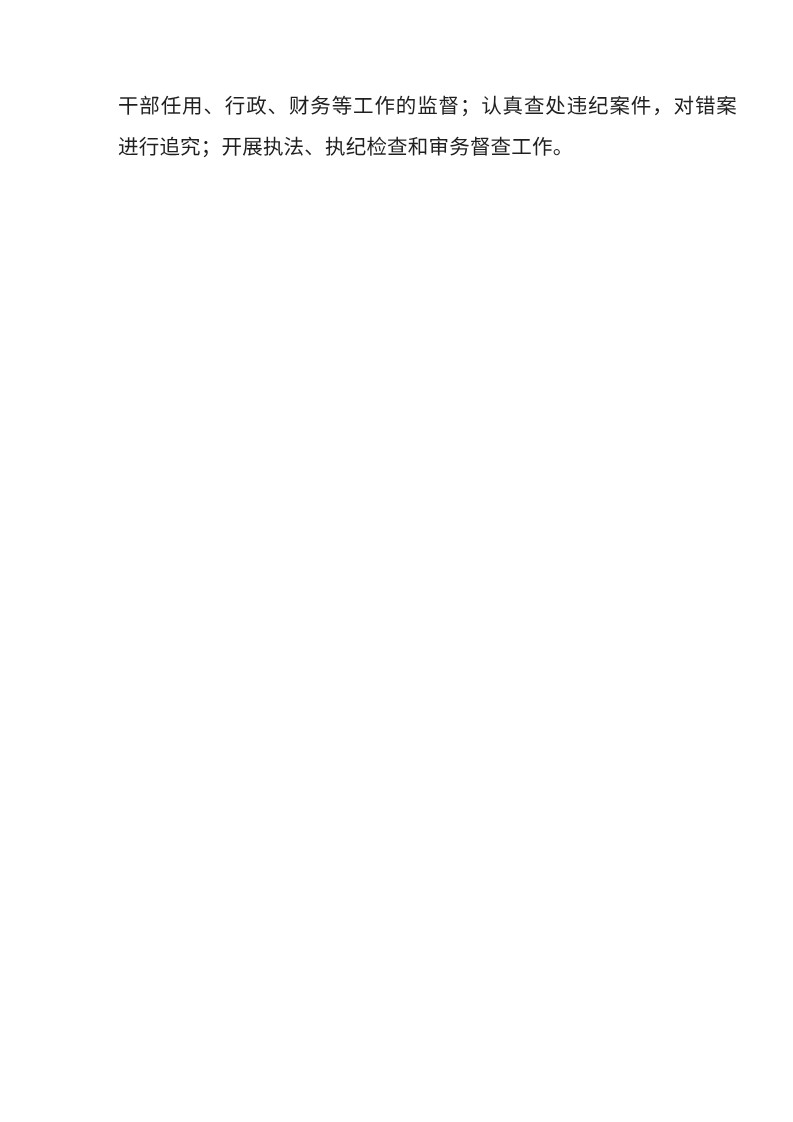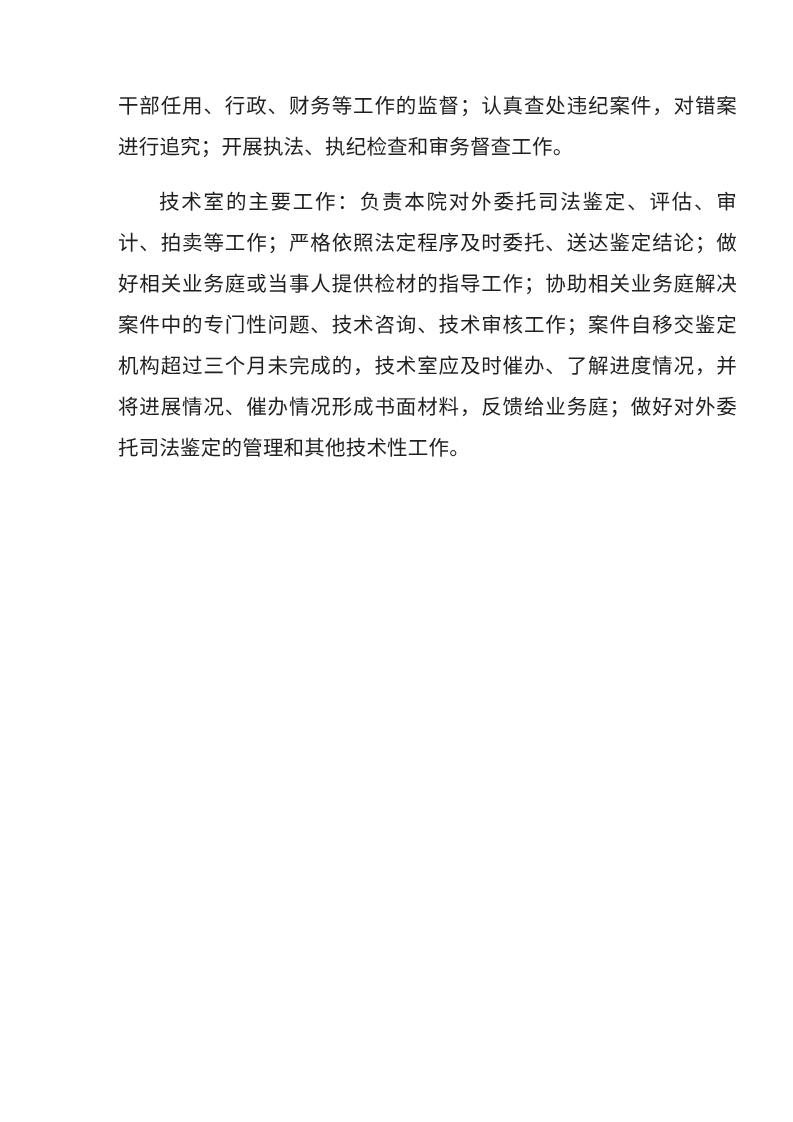--- a/index.html
+++ b/index.html
@@ -53,19 +53,18 @@
   }
 </style>
 </head>
 <body>
 
 <div class="page">
   <div class="doc-body">
 
     <p class="para cont">干部任用、行政、财务等工作的监督；认真查处违纪案件，对错案进行追究；开展执法、执纪检查和审务督查工作。</p>
 
-    <p class="para spaced">技术室的主要工作：负责本院对外委托司法鉴定、评估、审计、拍卖等工作；严格依照法定程序及时委托、送达鉴定结论；做好相关业务庭或当事人提供检材的指导工作；协助相关业务庭解决案件中的专门性问题、技术咨询、技术审核工作；案件自移交鉴定机构超过三个月未完成的，技术室应及时催办、了解进度情况，并将进展情况、催办情况形成书面材料，反馈给业务庭；做好对外委托司法鉴定的管理和其他技术性工作。</p>
 
 
 
 
   </div>
 </div>
 
 </body></html>

